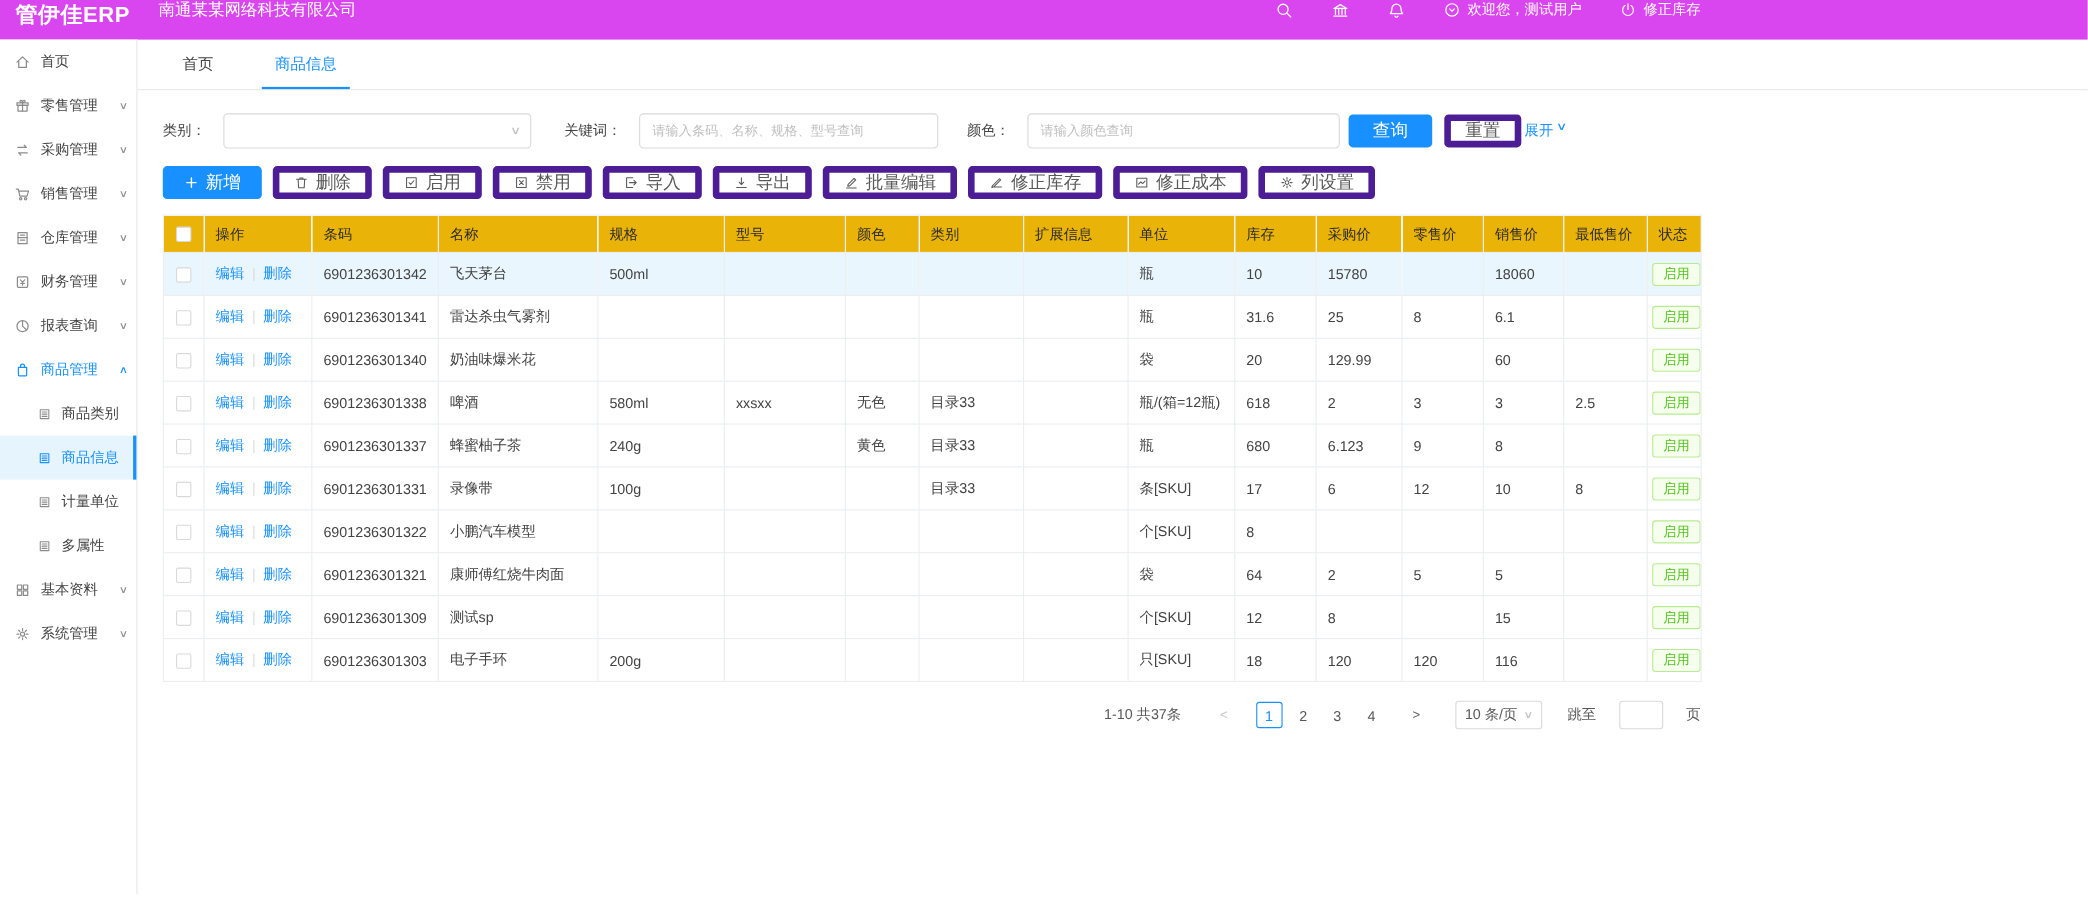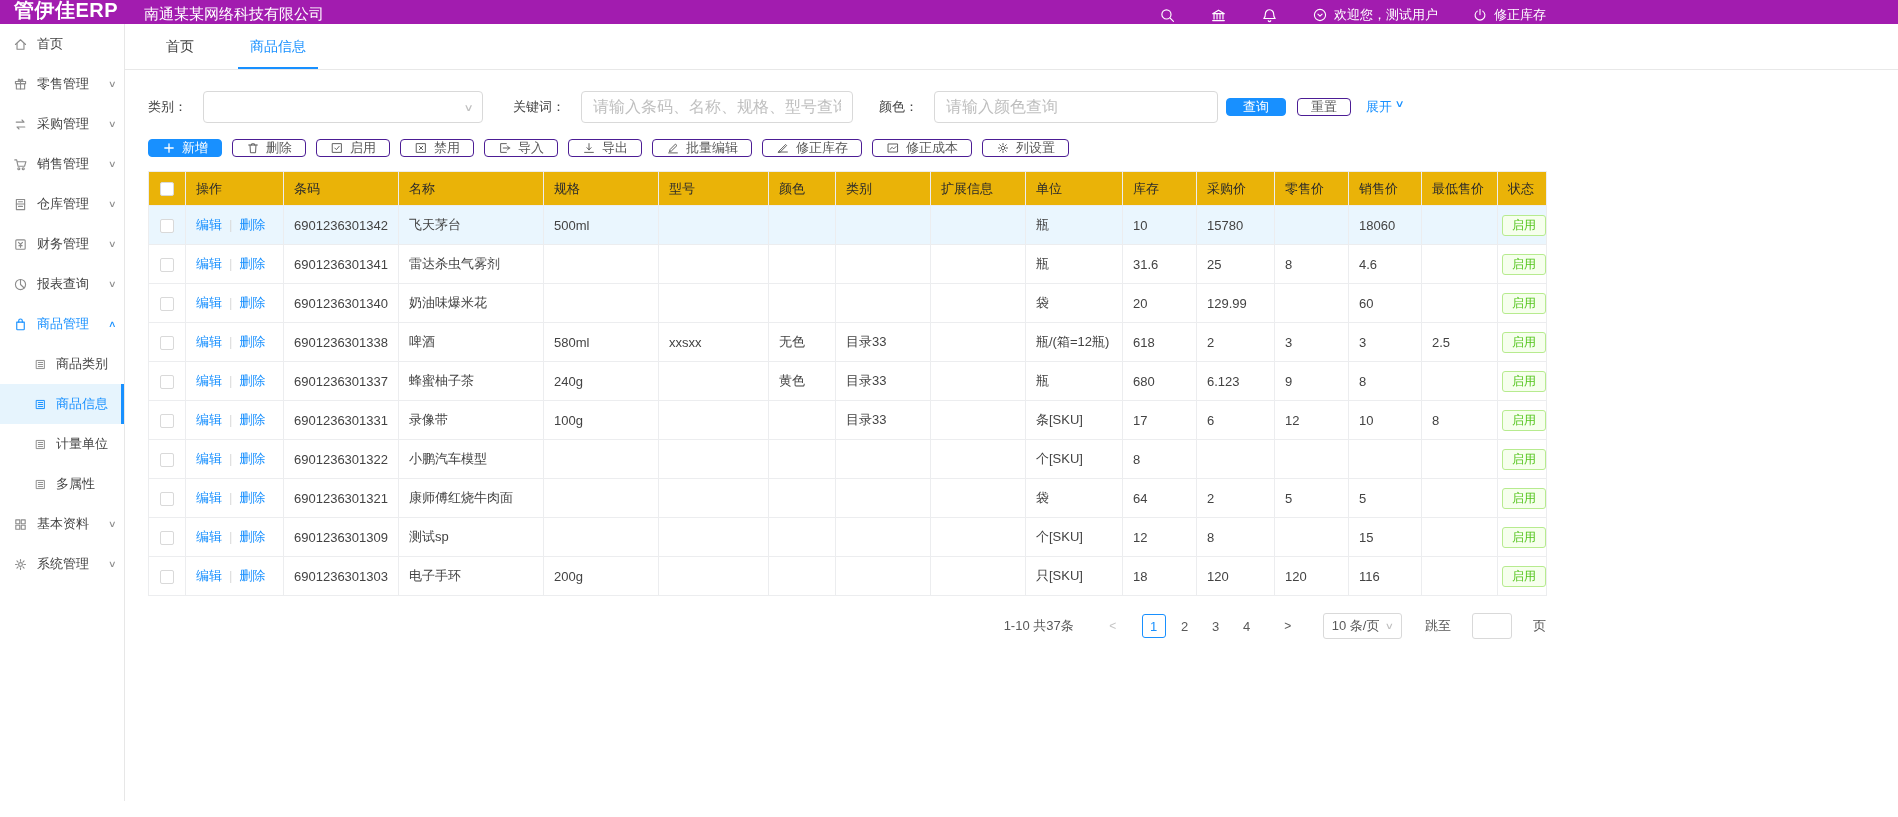--- a/index.html
+++ b/index.html
@@ -3,21 +3,21 @@
 <meta charset="utf-8">
 <title>管伊佳ERP</title>
 <style>
   * { margin:0; padding:0; box-sizing:border-box; }
   html,body { width:1898px; height:817px; overflow:hidden; background:#fff;
     font-family:"Liberation Sans","DejaVu Sans",sans-serif; }
   .ic { display:inline-flex; align-items:center; justify-content:center; }
   .ic svg { stroke:currentColor; fill:none; stroke-width:1.2; stroke-linecap:round; stroke-linejoin:round; }
 
   
-  .topbar { height:24px; background:#a21caf; color:#fff; display:flex; align-items:flex-end; padding-right:352px; }
+  .topbar { height:36px; background:#d946ef; color:#fff; display:flex; align-items:flex-start; padding-right:352px; }
   .logo { width:132px; padding-left:14px; font-size:20px; font-weight:bold; letter-spacing:.5px; white-space:nowrap; }
   .company { font-size:15px; margin-left:12px; }
   .topbar-right { margin-left:auto; display:flex; align-items:center; font-size:13px; }
   .topbar-right .ic svg { stroke-width:1.1; }
   .top-icon { margin-left:34px; cursor:pointer; }
   .top-user, .top-logout { display:flex; align-items:center; gap:6px; margin-left:34px; cursor:pointer; white-space:nowrap; }
 
   
   .main { display:flex; height:777px; }
   .sidebar { width:125px; border-right:1px solid #e7e7e7; background:#fff; flex:none; }
@@ -39,29 +39,29 @@
   .tab { display:flex; align-items:center; font-size:14px; color:#434343; cursor:pointer; position:relative; padding:0 6px; }
   .tab.active { color:#1890ff; }
   .tab.active::after { content:""; position:absolute; left:-6px; right:-6px; bottom:0; height:2px; background:#1890ff; }
 
   
   .filters { display:flex; align-items:center; margin:21px 0 0 23px; font-size:13px; color:#434343; flex:none; }
   .filters .flabel { margin-right:16px; white-space:nowrap; }
   .select-box { width:280px; height:32px; border:1px solid #d9d9d9; border-radius:4px; background:#fff;
     display:flex; align-items:center; justify-content:flex-end; padding-right:10px; color:#bfbfbf; cursor:pointer; margin-right:30px; }
   .select-box .chev { font-size:10px; transform:scaleX(1.4); }
-  .filters input[type=text] { height:32px; border:1px solid #d9d9d9; border-radius:4px; padding:0 11px; font-size:16px; color:#0369a1; outline:none; }
+  .filters input[type=text] { height:32px; border:1px solid #d9d9d9; border-radius:4px; padding:0 11px; font-size:12px; color:#0369a1; outline:none; }
   .filters input::placeholder { color:#bfbfbf; }
   .inp-keyword { width:272px; margin-right:26px; }
   .inp-color { width:284px; margin-right:8px; }
-  .btn { height:18px; border-radius:4px; border:1px solid #4c1d95; background:#fff; color:#595959;
-    font-size:13px; display:inline-flex; align-items:center; gap:6px; padding:0 15px; cursor:pointer; white-space:nowrap; }
+  .btn { height:30px; border-radius:4px; border:6px solid #4c1d95; background:#fff; color:#595959;
+    font-size:16px; display:inline-flex; align-items:center; gap:6px; padding:0 15px; cursor:pointer; white-space:nowrap; }
   .btn.primary { background:#1890ff; border-color:#1890ff; color:#fff; }
   .btn-search { padding:0 16px; margin-right:11px; }
-  .btn-reset { padding:0 13px; margin-right:15px; }
+  .btn-reset { padding:0 13px; margin-right:3px; }
   .expand-link { color:#1890ff; cursor:pointer; display:flex; gap:4px; }
   .expand-link .chev { font-size:10px; transform:scaleX(1.4); }
 
   
   .toolbar { display:flex; align-items:center; gap:10px; margin:16px 0 0 23px; flex:none; }
   .toolbar .btn { padding:0 13px; }
   .toolbar .ic svg { stroke-width:1.1; }
   .toolbar .btn.primary .ic svg { stroke-width:1.5; }
 
   
@@ -461,21 +461,21 @@
               <td>雷达杀虫气雾剂</td>
               <td></td>
               <td></td>
               <td></td>
               <td></td>
               <td></td>
               <td>瓶</td>
               <td>31.6</td>
               <td>25</td>
               <td>8</td>
-              <td>4.6</td>
+              <td>6.1</td>
               <td></td>
               <td style="padding:0 4px;"><span class="status-tag">启用</span></td>
             </tr>
             <tr>
               <td class="col-check"><input type="checkbox" style=""></td>
               <td><span class="op-link">编辑</span><span class="op-sep">|</span><span class="op-link">删除</span></td>
               <td>6901236301340</td>
               <td>奶油味爆米花</td>
               <td></td>
               <td></td>

